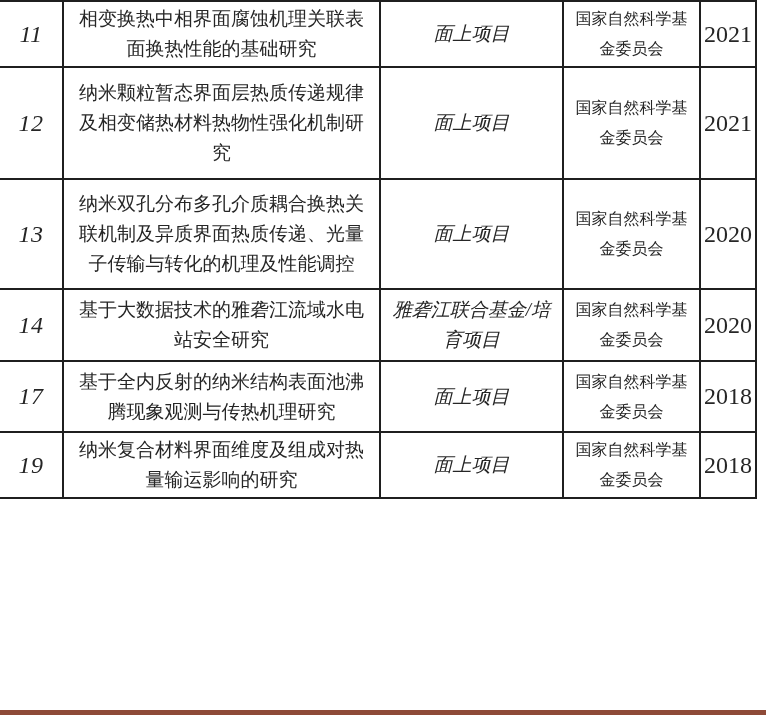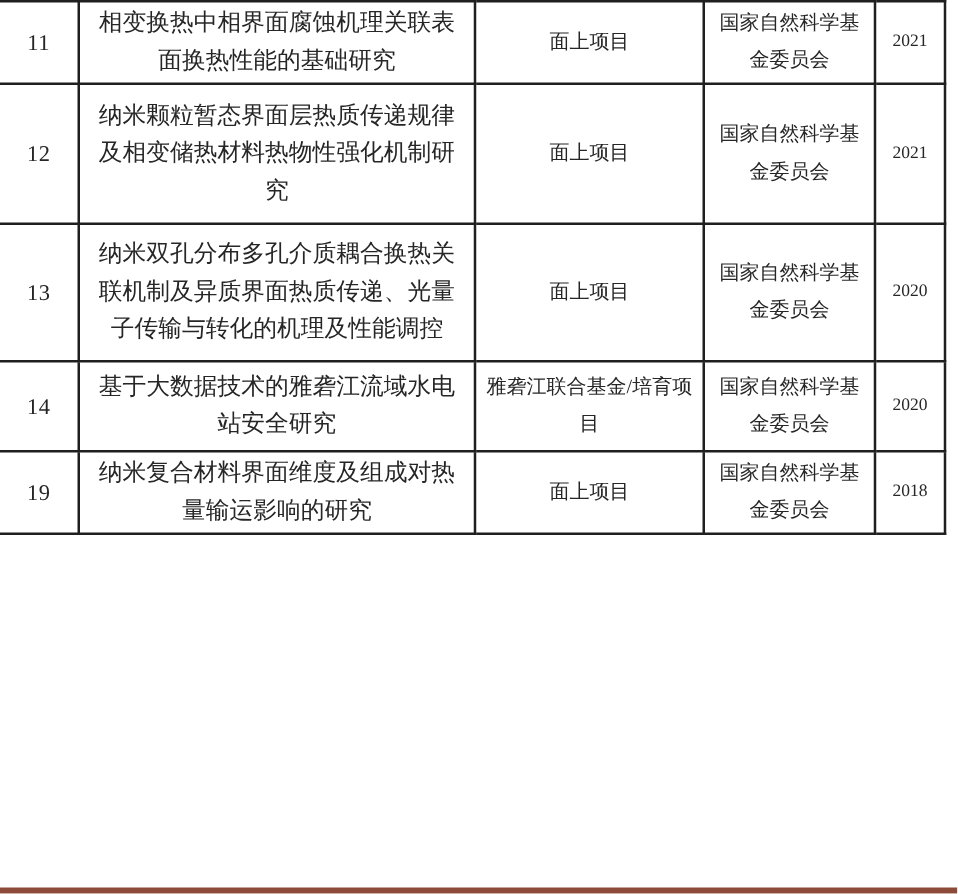--- a/index.html
+++ b/index.html
@@ -29,39 +29,41 @@
   col.c5 { width: 56px; }
   td {
     border: 2px solid #1f1f1f;
     text-align: center;
     vertical-align: middle;
     padding: 2px 8px;
     background: #ffffff;
   }
   td.cell-no {
     border-left: none;
-    font-size: 18px;
+    font-size: 24px;
     letter-spacing: 0.5px;
+    font-style: italic;
   }
   td.cell-title {
     font-size: 19px;
     line-height: 30px;
     padding: 2px 10px;
   }
   td.cell-type {
-    font-size: 16px;
+    font-size: 19px;
     line-height: 30px;
+    font-style: italic;
   }
   td.cell-agency {
     font-size: 16px;
     line-height: 30px;
     padding: 2px 6px;
   }
   td.cell-year {
-    font-size: 14px;
+    font-size: 24px;
     padding: 2px 2px;
   }
   tr.r0 { height: 64px; }
   tr.r1 { height: 112px; }
   tr.r2 { height: 110px; }
   tr.r3 { height: 72px; }
   tr.r4 { height: 69px; }
   tr.r5 { height: 76px; }
   tr.r6 { height: 71px; }
   tr.r7 { height: 71px; }
@@ -110,20 +112,27 @@
         <td class="cell-agency">国家自然科学基金委员会</td>
         <td class="cell-year">2020</td>
       </tr>
       <tr class="r3">
         <td class="cell-no">14</td>
         <td class="cell-title">基于大数据技术的雅砻江流域水电站安全研究</td>
         <td class="cell-type">雅砻江联合基金/培育项目</td>
         <td class="cell-agency">国家自然科学基金委员会</td>
         <td class="cell-year">2020</td>
       </tr>
+      <tr class="r6">
+        <td class="cell-no">17</td>
+        <td class="cell-title">基于全内反射的纳米结构表面池沸腾现象观测与传热机理研究</td>
+        <td class="cell-type">面上项目</td>
+        <td class="cell-agency">国家自然科学基金委员会</td>
+        <td class="cell-year">2018</td>
+      </tr>
       <tr class="r8">
         <td class="cell-no">19</td>
         <td class="cell-title">纳米复合材料界面维度及组成对热量输运影响的研究</td>
         <td class="cell-type">面上项目</td>
         <td class="cell-agency">国家自然科学基金委员会</td>
         <td class="cell-year">2018</td>
       </tr>
     </tbody>
   </table>
   <div id="bottom-accent-line"></div>

